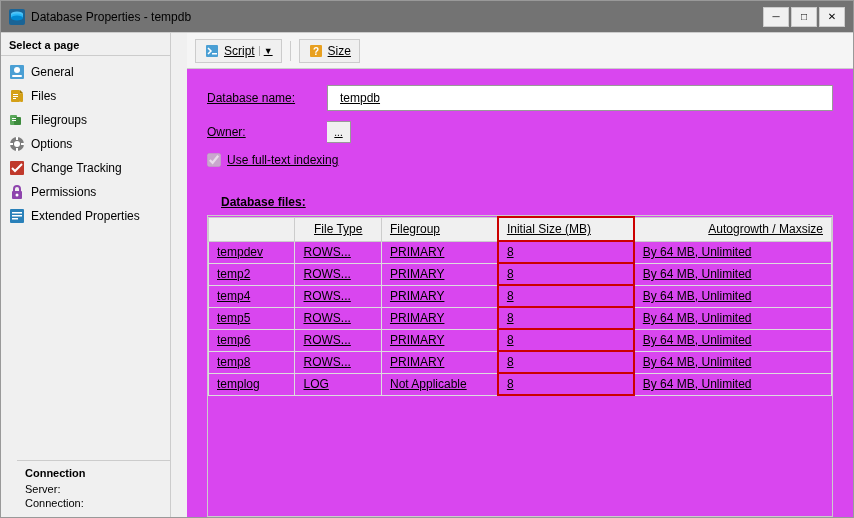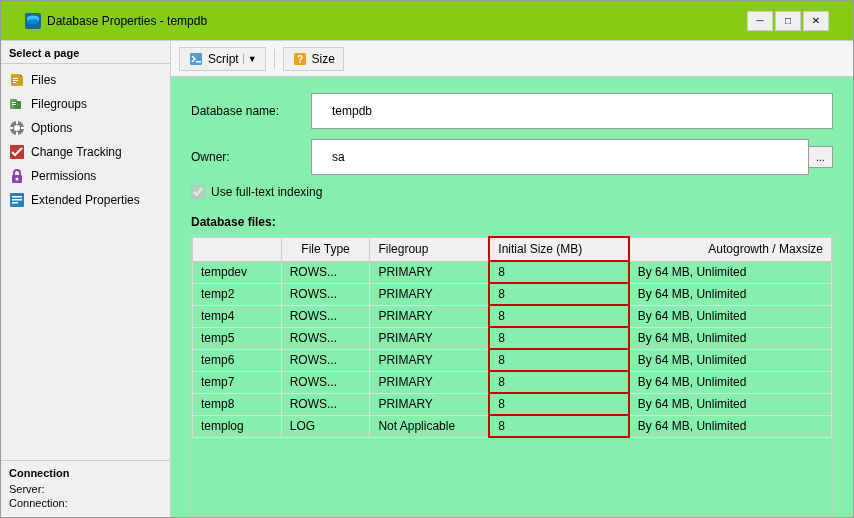--- a/index.html
+++ b/index.html
@@ -1,56 +1,56 @@
 <!DOCTYPE html>
 <html><head>
   <meta charset="utf-8">
   <style>
     * { box-sizing: border-box; margin: 0; padding: 0; }
     body { font-family: 'Segoe UI', Tahoma, sans-serif; font-size: 12px; background: #f0f0f0; width: 854px; height: 518px; overflow: hidden; }
 
     .window { width: 854px; height: 518px; background: #f0f0f0; border: 1px solid #999; display: flex; flex-direction: column; }
 
-    .title-bar { background: #84cc16; height: 40px; display: flex; align-items: center; padding: 0 24px; border-bottom: 1px solid #ccc; justify-content: space-between; }
+    .title-bar { background: #737373; height: 32px; display: flex; align-items: center; padding: 0 8px; border-bottom: 1px solid #ccc; justify-content: space-between; }
     .title-bar-left { display: flex; align-items: center; gap: 6px; }
     .title-icon { width: 16px; height: 16px; background: #1a6496; border-radius: 2px; display: flex; align-items: center; justify-content: center; color: #fff; font-size: 9px; font-weight: bold; }
     .title-text { font-size: 12px; color: #000; }
     .title-controls { display: flex; gap: 2px; }
     .title-btn { width: 26px; height: 20px; background: #f0f0f0; border: 1px solid #ccc; display: flex; align-items: center; justify-content: center; cursor: pointer; font-size: 10px; }
 
-    .content { display: flex; flex: 1; overflow: hidden; }
+    .content { display: flex; flex: 1; overflow: hidden; gap: 16px; }
 
     
     .sidebar { width: 170px; background: #f0f0f0; border-right: 1px solid #ccc; display: flex; flex-direction: column; padding: 0; }
     .sidebar-section-label { font-weight: bold; font-size: 11px; padding: 6px 8px 4px 8px; color: #000; border-bottom: 1px solid #ccc; }
     .sidebar-items { flex: 1; padding: 4px 0; }
     .sidebar-item { display: flex; align-items: center; gap: 6px; padding: 4px 8px; cursor: pointer; }
     .sidebar-item-icon { width: 16px; height: 16px; flex-shrink: 0; }
     .sidebar-item-label { font-size: 12px; color: #000; }
 
-    .sidebar-connection { border-top: 1px solid #ccc; padding: 6px 8px; }
+    .sidebar-connection { border-top: 1px solid #ccc; padding: 6px 8px; margin-left: 16px; }
     .sidebar-connection-title { font-weight: bold; font-size: 11px; margin-bottom: 4px; }
     .sidebar-connection-row { font-size: 11px; color: #000; margin-bottom: 2px; }
 
     
-    .main-panel { flex: 1; background: #86efac; display: flex; flex-direction: column; padding: 0; }
+    .main-panel { flex: 1; background: #d946ef; display: flex; flex-direction: column; padding: 0; text-decoration: underline; }
 
     .toolbar { height: 36px; background: #f5f5f5; border-bottom: 1px solid #ccc; display: flex; align-items: center; padding: 0 8px; gap: 4px; }
     .toolbar-btn { display: flex; align-items: center; gap: 4px; padding: 3px 8px; border: 1px solid #ccc; background: #f0f0f0; cursor: pointer; font-size: 12px; }
     .toolbar-separator { width: 1px; height: 20px; background: #ccc; margin: 0 4px; }
 
     .form-area { padding: 16px 20px 8px 20px; }
     .form-row { display: flex; align-items: center; margin-bottom: 10px; }
     .form-label { width: 120px; font-size: 12px; color: #000; }
-    .form-input { flex: 1; height: 36px; border: 1px solid #999; padding: 0 20px; font-size: 12px; background: #fff; }
+    .form-input { flex: 1; height: 26px; border: 1px solid #999; padding: 0 12px; font-size: 12px; background: #fff; }
     .form-input-btn { width: 24px; height: 22px; border: 1px solid #999; border-left: none; background: #f0f0f0; cursor: pointer; display: flex; align-items: center; justify-content: center; font-size: 10px; }
-    .form-checkbox-row { display: flex; align-items: flex-start; gap: 6px; margin-bottom: 8px; }
+    .form-checkbox-row { display: flex; align-items: flex-start; gap: 6px; margin-bottom: 20px; }
     .form-checkbox { width: 14px; height: 14px; }
 
-    .db-files-label { font-size: 12px; font-weight: bold; padding: 0 20px 6px 20px; }
+    .db-files-label { font-size: 12px; font-weight: bold; padding: 0 20px 6px 34px; }
 
     .table-container { flex: 1; margin: 0 20px; overflow: auto; border: 1px solid #ccc; }
     .db-table { width: 100%; border-collapse: collapse; font-size: 12px; }
     .db-table th { background: #f0f0f0; border: 1px solid #ccc; padding: 4px 8px; text-align: left; font-weight: normal; white-space: nowrap; }
     .db-table td { border: 1px solid #ddd; padding: 3px 8px; white-space: nowrap; }
     .col-highlight { border: 2px solid #cc0000 !important; }
     .th-highlight { border: 2px solid #cc0000 !important; background: #fff0f0; }
   </style>
 </head>
 <body>
@@ -76,20 +76,28 @@
       <div class="title-btn close">✕</div>
     </div>
   </div>
 
   <div class="content">
 
     <div class="sidebar">
       <div class="sidebar-section-label">Select a page</div>
       <div class="sidebar-items">
 
+        <div class="sidebar-item">
+          <svg class="sidebar-item-icon" viewBox="0 0 16 16">
+            <rect x="1" y="1" width="14" height="14" rx="1" fill="#4a9fd4"></rect>
+            <circle cx="8" cy="6" r="3" fill="#fff"></circle>
+            <rect x="3" y="11" width="10" height="2" rx="1" fill="#fff"></rect>
+          </svg>
+          <span class="sidebar-item-label">General</span>
+        </div>
 
         <div class="sidebar-item">
           <svg class="sidebar-item-icon" viewBox="0 0 16 16">
             <rect x="2" y="2" width="9" height="12" rx="1" fill="#d4a017"></rect>
             <polygon points="11,2 14,5 11,5" fill="#a07800"></polygon>
             <rect x="11" y="5" width="3" height="9" rx="1" fill="#d4a017"></rect>
             <rect x="4" y="6" width="5" height="1" fill="#fff"></rect>
             <rect x="4" y="8" width="5" height="1" fill="#fff"></rect>
             <rect x="4" y="10" width="3" height="1" fill="#fff"></rect>
           </svg>
@@ -179,21 +187,20 @@
         </button>
       </div>
 
       <div class="form-area">
         <div class="form-row">
           <span class="form-label">Database name:</span>
           <input class="form-input" type="text" value="tempdb" readonly="" style="width: 280px;">
         </div>
         <div class="form-row">
           <span class="form-label">Owner:</span>
-          <input class="form-input" type="text" value="sa" style="width: 280px;">
           <button class="form-input-btn">...</button>
         </div>
         <div class="form-checkbox-row">
           <input type="checkbox" class="form-checkbox" checked="" disabled="" style="">
           <span>Use full-text indexing</span>
         </div>
       </div>
 
       <div class="db-files-label">Database files:</div>
 
@@ -238,27 +245,20 @@
                 <td>By 64 MB, Unlimited</td>
               </tr>
               <tr>
                 <td>temp6</td>
                 <td>ROWS...</td>
                 <td>PRIMARY</td>
                 <td class="col-highlight">8</td>
                 <td>By 64 MB, Unlimited</td>
               </tr>
               <tr>
-                <td>temp7</td>
-                <td>ROWS...</td>
-                <td>PRIMARY</td>
-                <td class="col-highlight">8</td>
-                <td>By 64 MB, Unlimited</td>
-              </tr>
-              <tr>
                 <td>temp8</td>
                 <td>ROWS...</td>
                 <td>PRIMARY</td>
                 <td class="col-highlight">8</td>
                 <td>By 64 MB, Unlimited</td>
               </tr>
               <tr>
                 <td>templog</td>
                 <td>LOG</td>
                 <td>Not Applicable</td>

